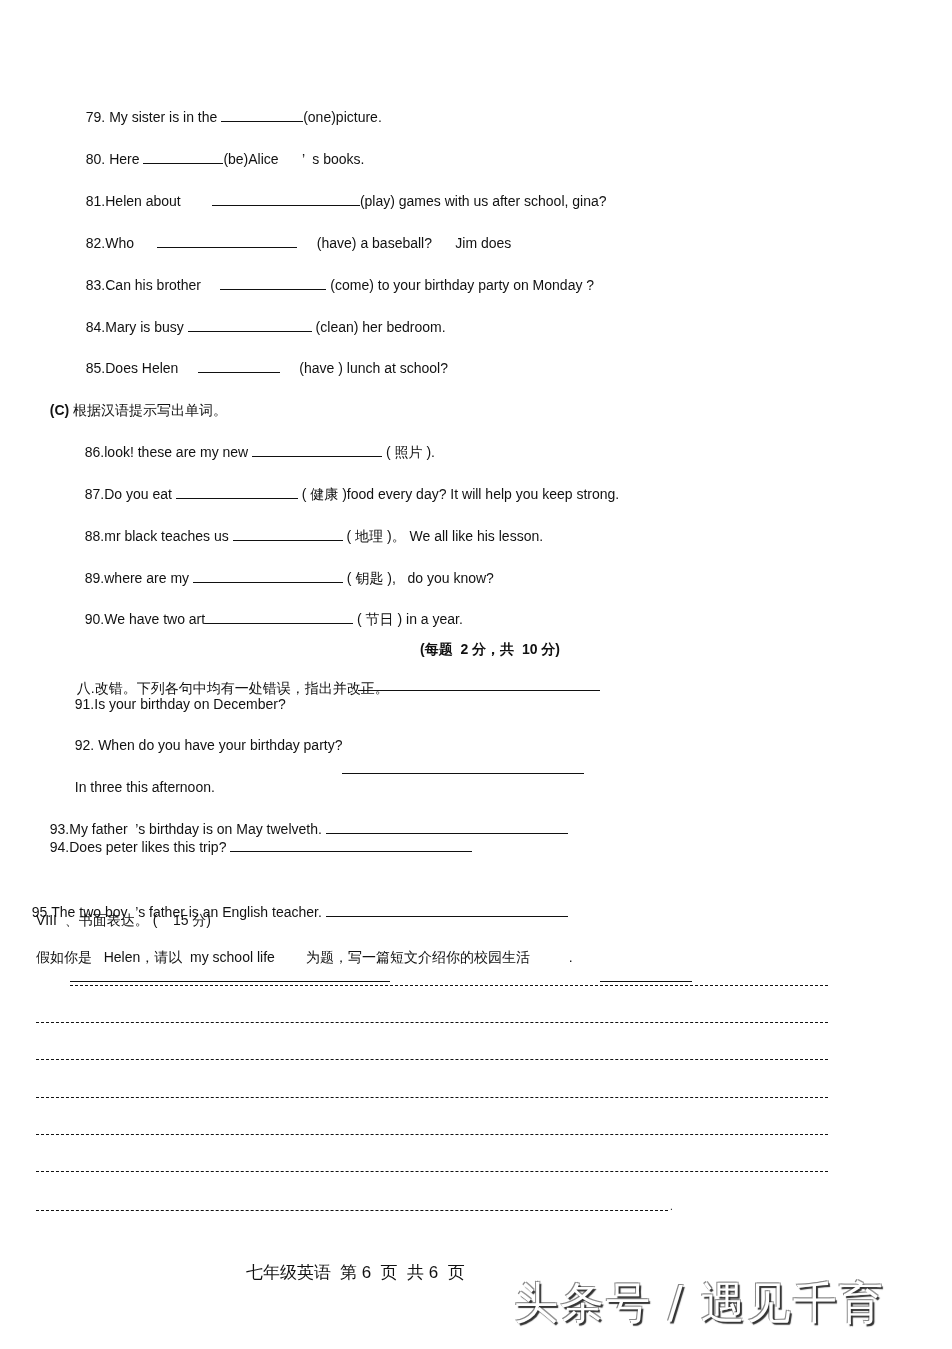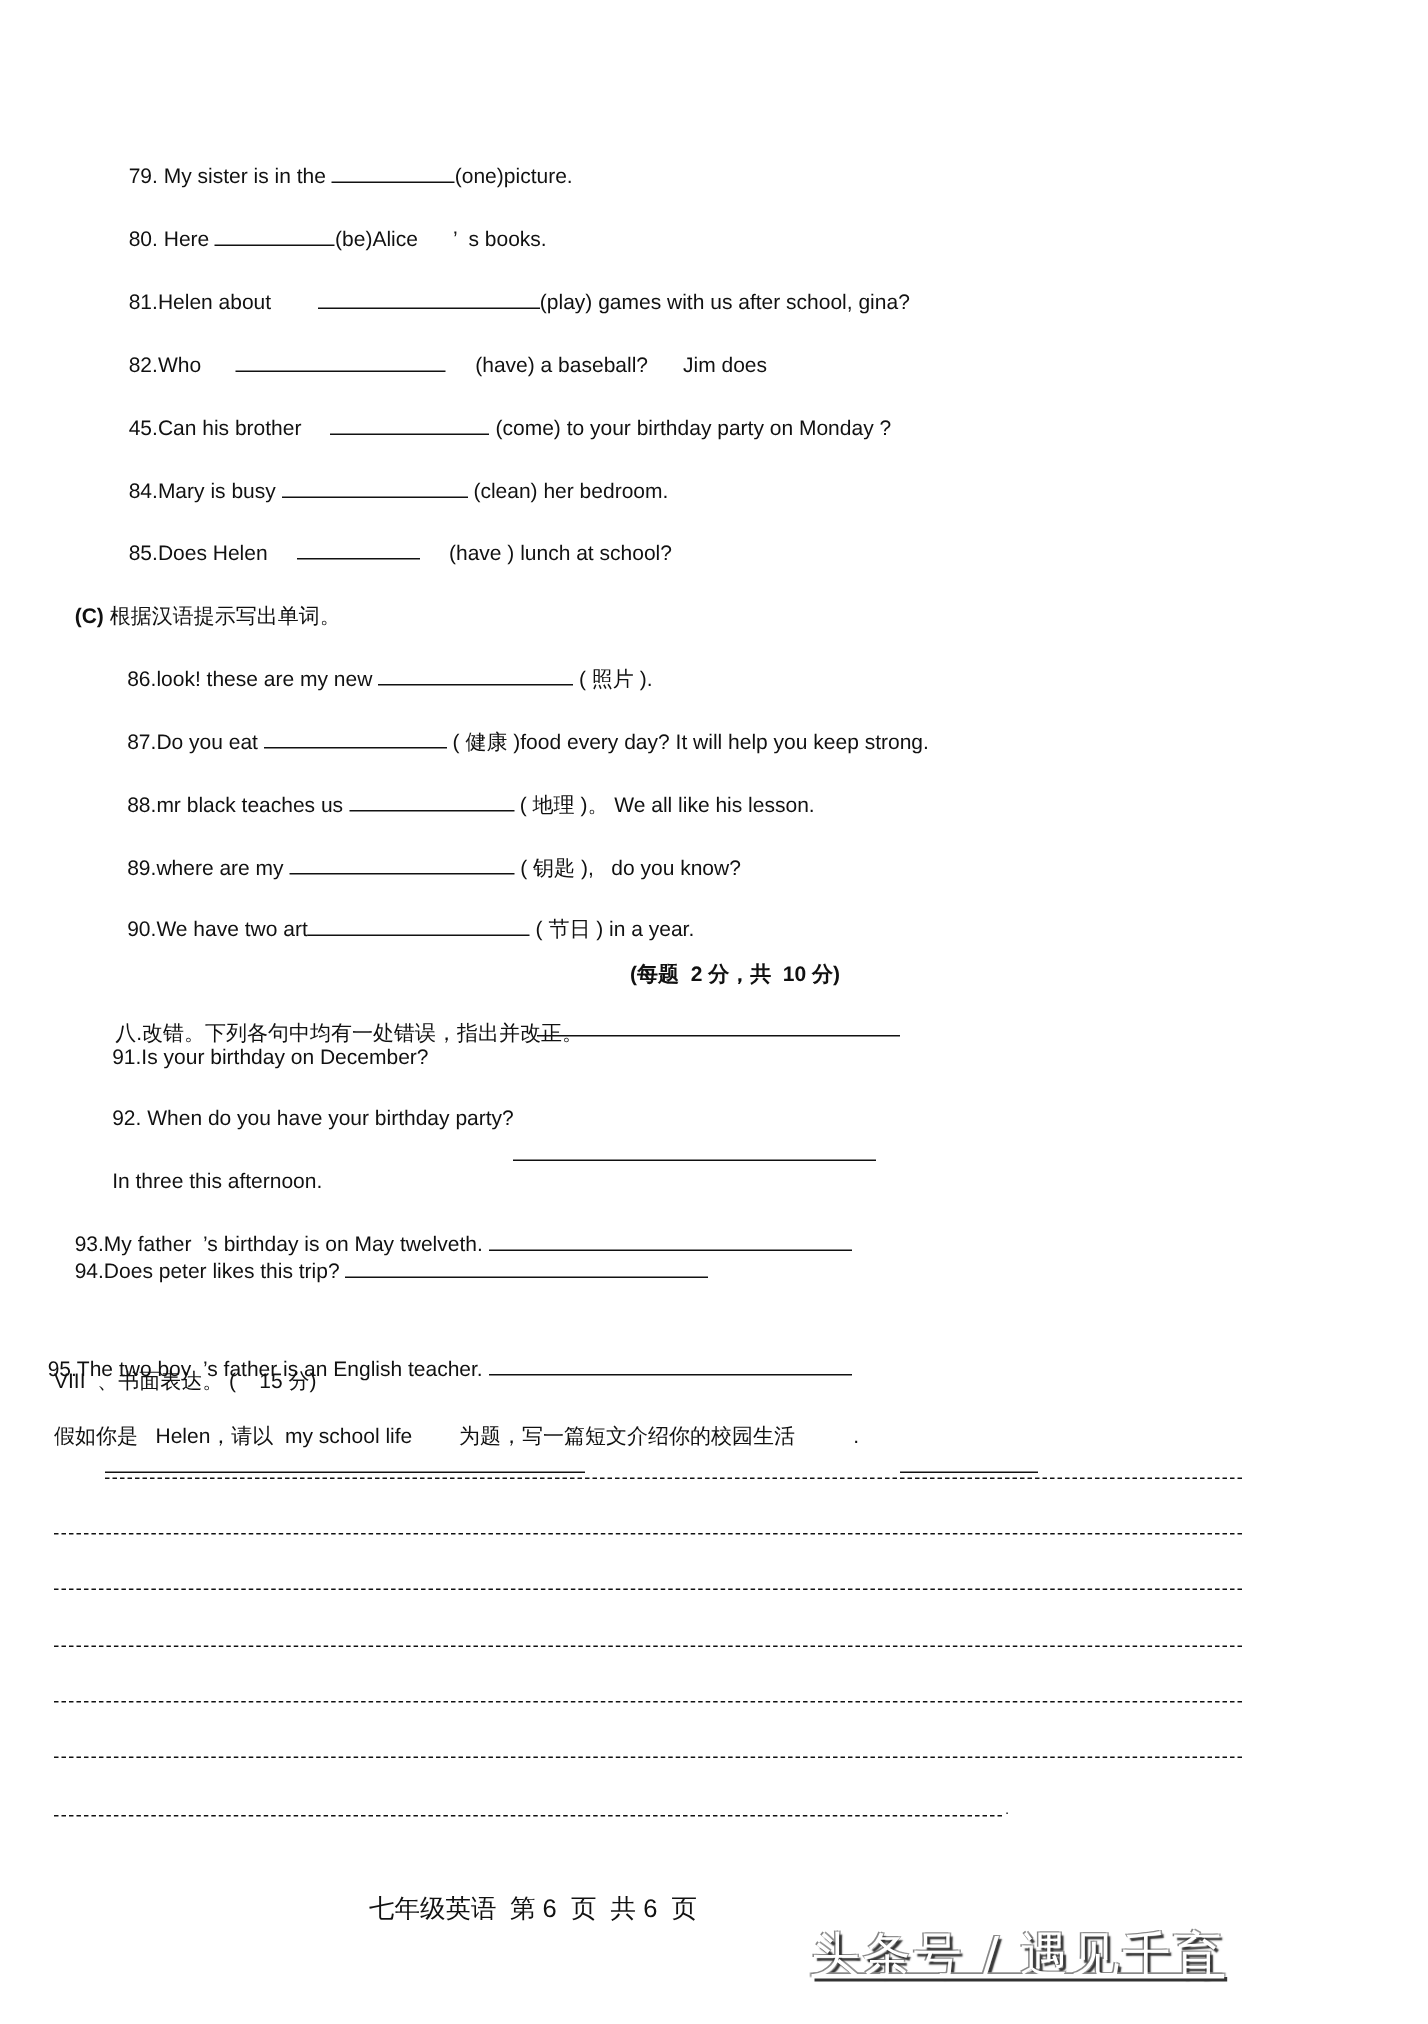--- a/index.html
+++ b/index.html
@@ -36,49 +36,48 @@
     }
     .write-line.solid { border-top-style: solid; }
     .footer {
       position: absolute;
       font-size: 17px;
       line-height: 16px;
       white-space: pre;
     }
     .watermark {
       position: absolute;
-      left: 541px;
+      left: 514px;
       top: 1278px;
-      font-size: 32px;
+      font-size: 44px;
       line-height: 50px;
       color: #ffffff;
       font-family: "DejaVu Sans", sans-serif;
       letter-spacing: 2px;
       text-shadow: 2px 2px 1px #333, -1px -1px 0 #888, 1px -1px 0 #999;
       white-space: pre;
-      text-decoration: underline;
     }
   </style>
 </head>
 <body>
 
 <div class="line" style="left:78px; top:90px;">
   <span>79.</span><span> My sister is in the </span><span class="blank" style="width:82px;"></span><span>(one)picture.</span>
 </div>
 <div class="line" style="left:78px; top:132px;">
   <span>80.</span><span> Here </span><span class="blank" style="width:80px;"></span><span>(be)Alice      ’  s books.</span>
 </div>
 <div class="line" style="left:78px; top:174px;">
   <span>81.</span><span>Helen about        </span><span class="blank" style="width:148px;"></span><span>(play) games with us after school, gina?</span>
 </div>
 <div class="line" style="left:78px; top:216px;">
   <span>82.</span><span>Who      </span><span class="blank" style="width:140px;"></span><span>     (have) a baseball?      Jim does</span>
 </div>
 <div class="line" style="left:78px; top:258px;">
-  <span>45.</span><span>Can his brother     </span><span class="blank" style="width:106px;"></span><span> (come) to your birthday party on Monday ?</span>
+  <span>83.</span><span>Can his brother     </span><span class="blank" style="width:106px;"></span><span> (come) to your birthday party on Monday ?</span>
 </div>
 <div class="line" style="left:78px; top:300px;">
   <span>84.</span><span>Mary is busy </span><span class="blank" style="width:124px;"></span><span> (clean) her bedroom.</span>
 </div>
 <div class="line" style="left:78px; top:341px;">
   <span>85.</span><span>Does Helen     </span><span class="blank" style="width:82px;"></span><span>     (have ) lunch at school?</span>
 </div>
 
 <div class="line" style="left:42px; top:383px;">
   <span class="bold">(C)</span><span> 根据汉语提示写出单词。</span>

